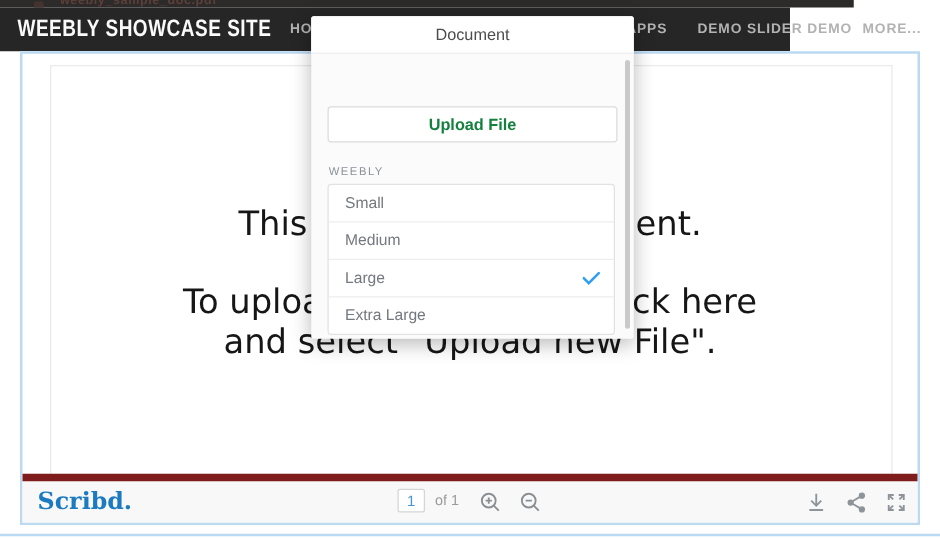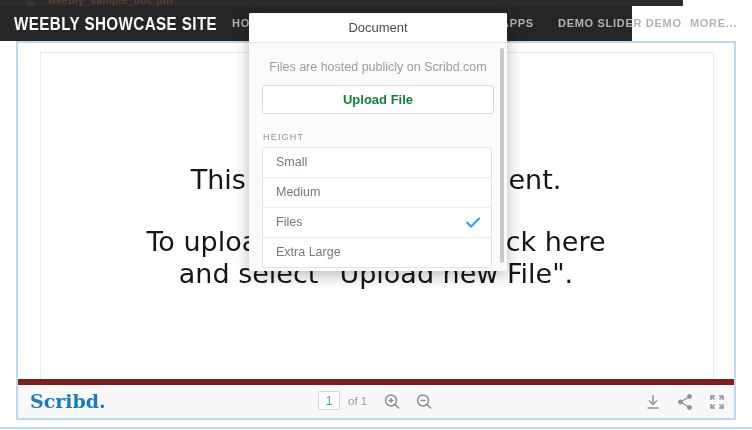--- a/index.html
+++ b/index.html
@@ -134,35 +134,34 @@
           <line x1="4" y1="4" x2="7.5" y2="7.5"></line>
       </svg>
     </span>
   </div>
 </div>
 
 <div class="bottom-rule"></div>
 
 <div class="popup">
   <div class="popup-header">Document</div>
-  <div class="popup-hint">Files are hosted publicly on Scribd.com</div>
   <div class="upload-btn">Upload File</div>
-  <div class="height-label">HEIGHT</div>
+  <div class="height-label">WEEBLY</div>
 
   <div class="height-list">
     <div class="height-row">
       <span>Small</span>
       
     </div>
     <div class="height-row">
       <span>Medium</span>
       
     </div>
     <div class="height-row">
-      <span>Files</span>
+      <span>Large</span>
       <span class="check">
         <svg width="14" height="11" viewBox="0 0 14 11" fill="none" stroke="#2f9ff3" stroke-width="2" stroke-linecap="round">
             <polyline points="1,5.5 5,9.5 13,1.5"></polyline>
           </svg>
       </span>
     </div>
     <div class="height-row">
       <span>Extra Large</span>
       
     </div>

